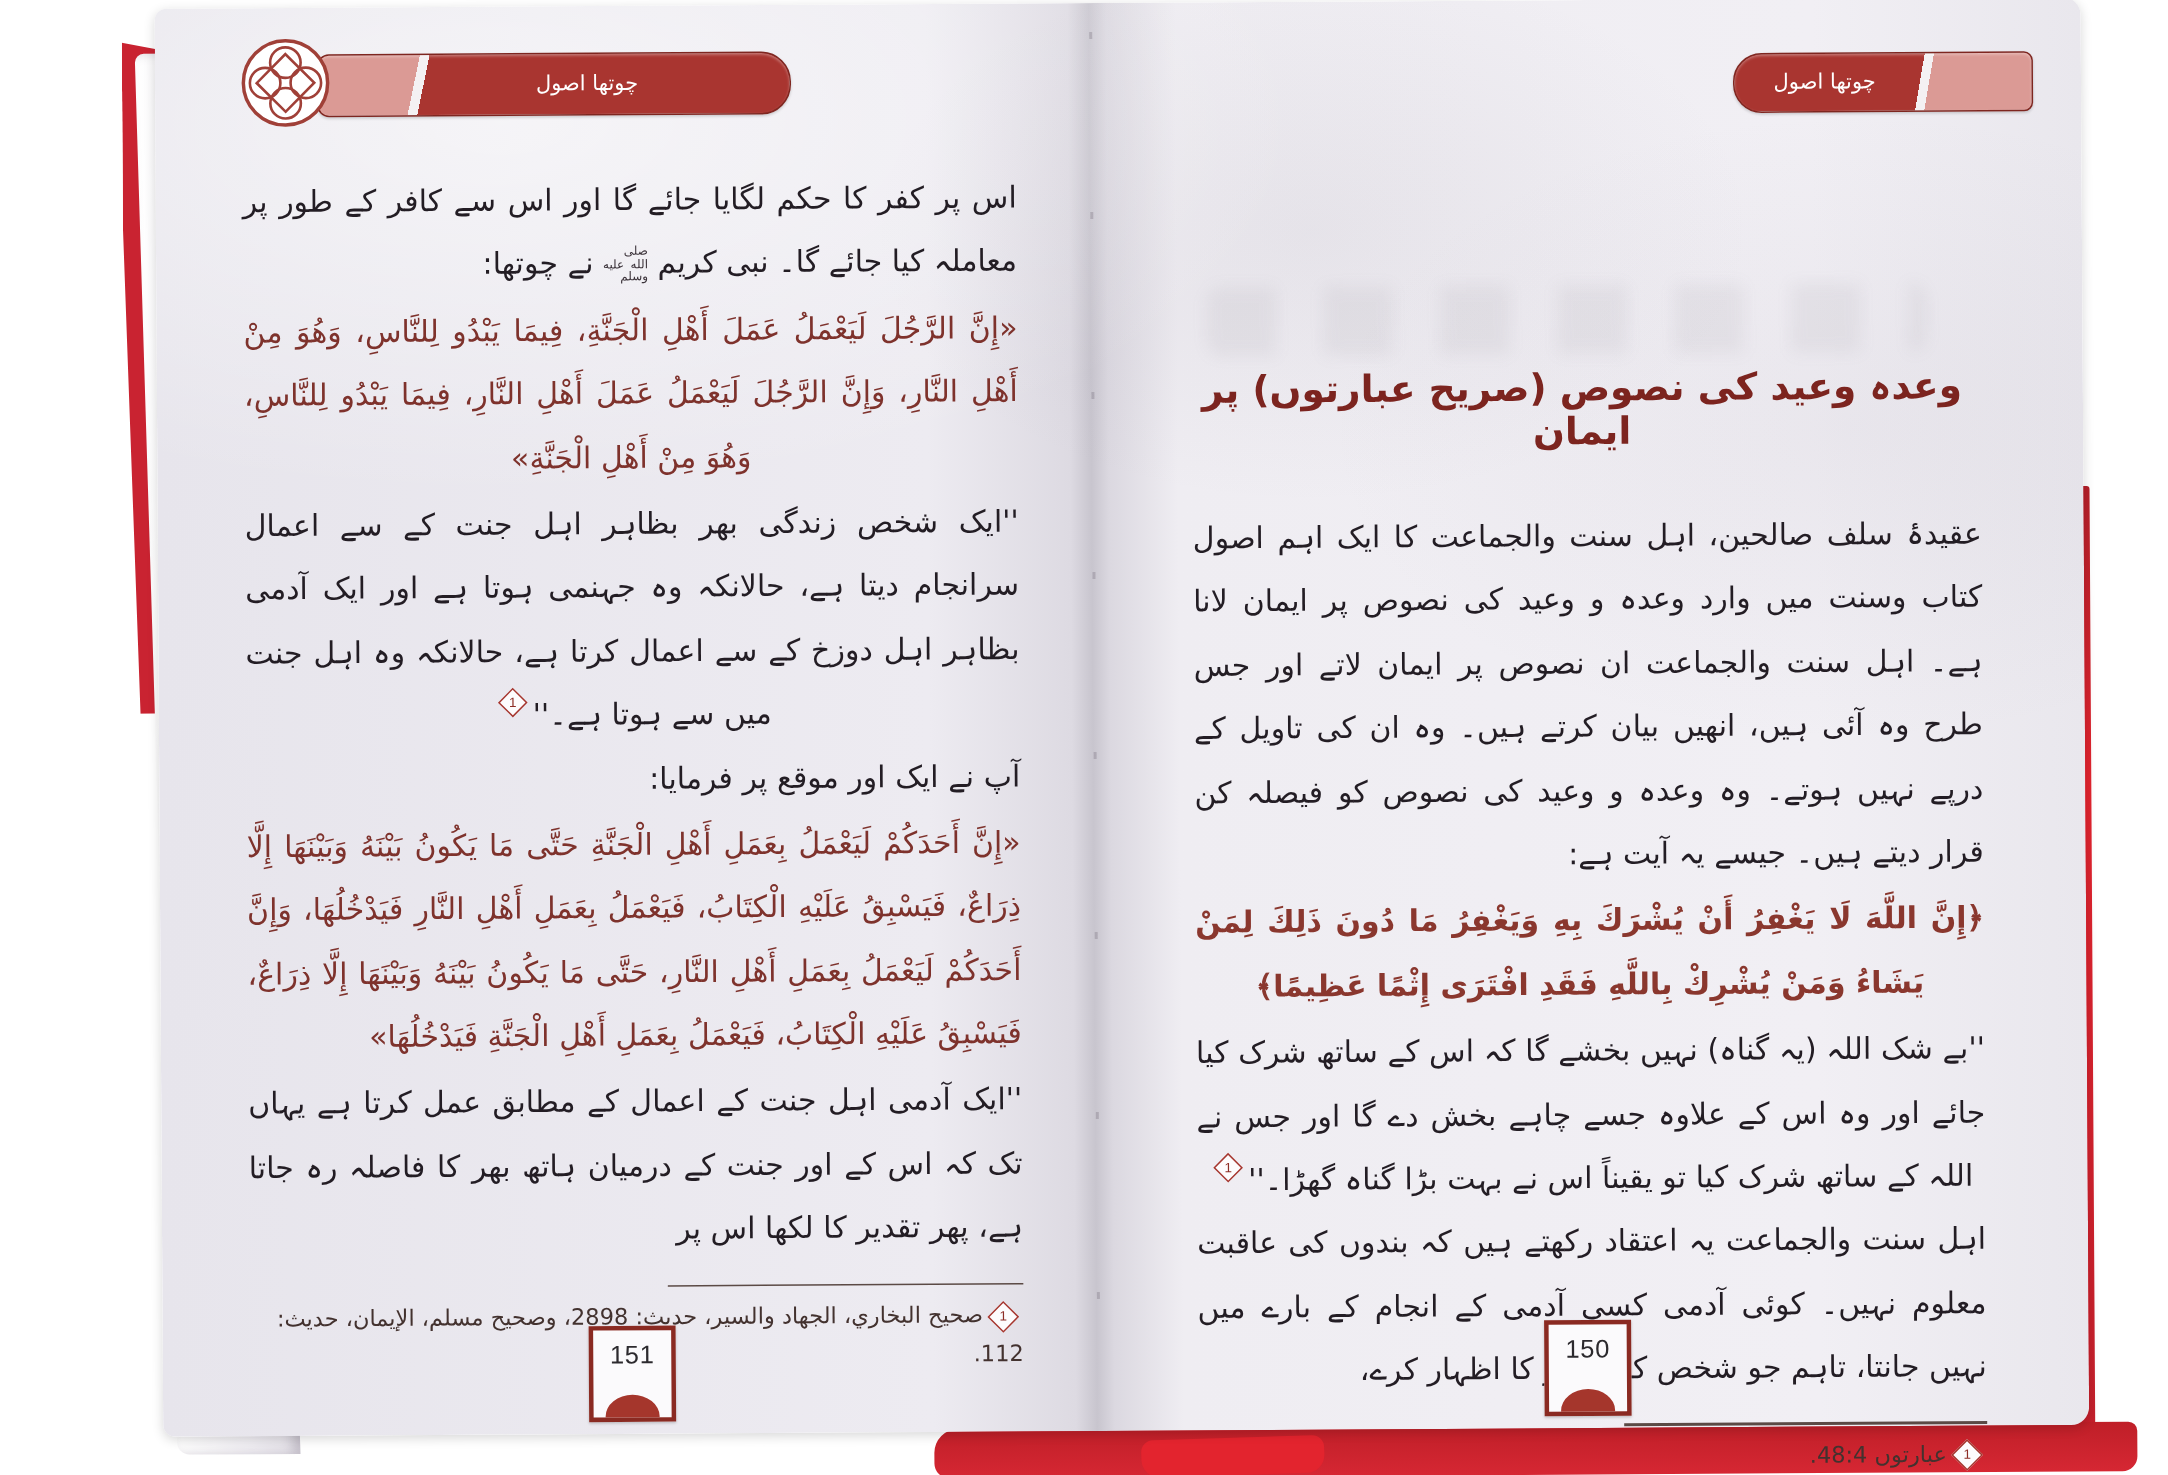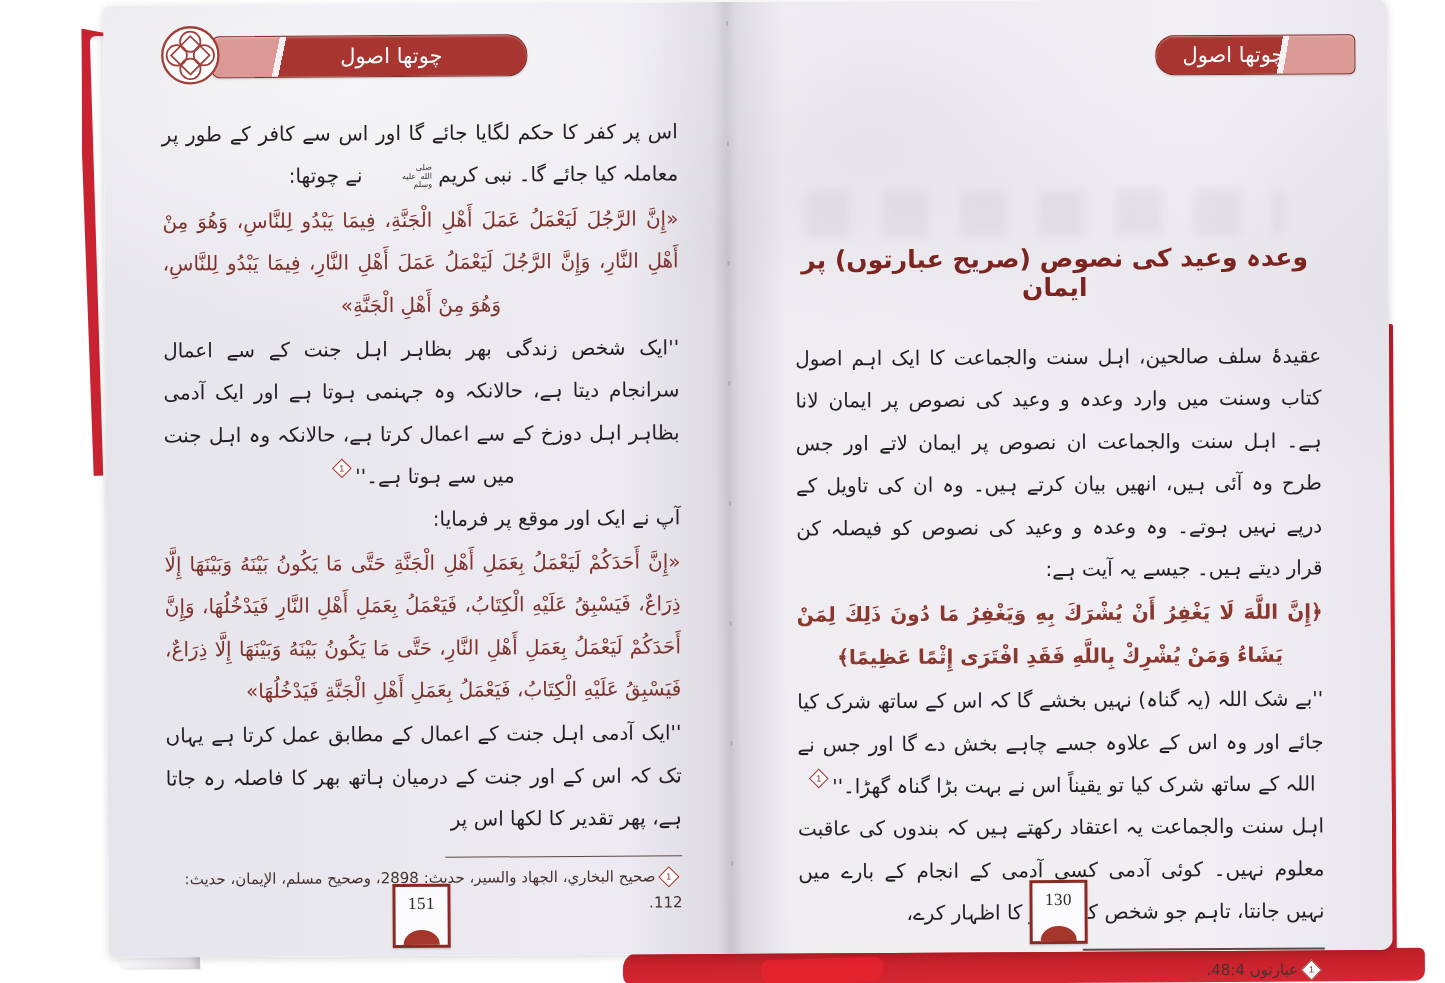--- a/index.html
+++ b/index.html
@@ -55,46 +55,46 @@
   .logo { width:62px; height:62px; margin-top:-4px; position:relative; z-index:2; }
   .banner-l { width:270px; height:40px; margin-left:-10px; border-radius:8px 20px 20px 8px;
               background:linear-gradient(102deg,#db9a95 0 21%,#f4f1f3 21% 23%,#a93530 23% 100%);
               border:1px solid #7e2620; box-shadow:inset 0 1px 2px rgba(255,255,255,.35), 0 1px 2px rgba(0,0,0,.18);
               display:flex; align-items:center; justify-content:center; padding-left:44px; }
   .hdr-r { direction:ltr; display:flex; margin:36px 0 0 404px; }
   .banner-r { width:188px; height:38px; border-radius:19px 6px 6px 19px;
               background:linear-gradient(100deg,#a93530 0 62%,#f4f1f3 62% 65%,#db9a95 65% 100%);
               border:1px solid #7e2620; box-shadow:inset 0 1px 2px rgba(255,255,255,.35), 0 1px 2px rgba(0,0,0,.18);
               display:flex; align-items:center; padding-left:26px; }
-  .banner-txt { color:#ffffff; font-size:21px; }
+  .banner-txt { color:#ffffff; font-size:14px; }
 
   
   .col-l { margin:30px 40px 0 46px; font-size:20px; line-height:2.12; }
   .col-r { margin:34px 36px 0 42px; font-size:20px; line-height:2.12; }
   p { margin:0; }
   .par { text-align:justify; }
   .quote { color:#7e322c; text-align:justify; margin:2px 0; }
   .center-last { text-align-last:center; }
   .heading-r { margin:168px 28px 0; text-align:center; font-size:25px; font-weight:bold; color:#7c241f; }
   .verse { color:#8a372e; font-weight:bold; text-align:justify; text-align-last:center; margin:2px 0; }
   .honorific { display:inline-block; font-size:8px; line-height:1.05; width:30px; vertical-align:middle;
-               color:#3a3138; white-space:normal;margin-left:33px; }
+               color:#3a3138; white-space:normal; }
 
   .fn-rule { height:1.5px; background:#5b4a45; width:46%; margin:16px 0 8px auto; }
   .fn { font-size:15px; color:#43322f; line-height:1.7; text-align:right; }
   .marker { display:inline-block; width:13px; height:13px; border:1.5px solid #a5362f; background:#fdfcfd;
             transform:rotate(45deg); margin:0 6px; position:relative; vertical-align:middle; }
   .marker > span { position:absolute; inset:0; transform:rotate(-45deg); font-size:9px; line-height:12px;
                    text-align:center; color:#8d2d26; font-family:"Liberation Sans",sans-serif; }
   .marker.sup { width:12px; height:12px; vertical-align:super; }
 
   .badge { position:absolute; bottom:8px; left:50%; transform:translateX(-50%); width:52px; height:58px;
            border:3px solid #8a2a22; background:#fbfafc; box-shadow:0 1px 2px rgba(0,0,0,.2); }
   .badge .num { display:block; text-align:center; margin-top:7px; font-size:17px; color:#2c2a2e;
-                font-family:Liberation Serif, serif; letter-spacing:.5px; }
+                font-family:Liberation Sans, sans-serif; letter-spacing:.5px; }
   .badge .mound { position:absolute; bottom:0; left:50%; transform:translateX(-50%); width:36px; height:15px;
                   background:#a5362c; border-radius:50% 50% 0 0 / 95% 95% 0 0; }
 </style>
 </head>
 <body>
 
 <div class="book">
 
   <div class="cover-tl"></div>
   <div class="stack-left"></div>
@@ -162,18 +162,18 @@
 
         <p class="par center-last"><span>''بے شک اللہ (یہ گناہ) نہیں بخشے گا کہ اس کے ساتھ شرک کیا جائے اور وہ اس کے علاوہ جسے چاہے بخش دے گا اور جس نے اللہ کے ساتھ شرک کیا تو یقیناً اس نے بہت بڑا گناہ گھڑا۔''</span><span class="marker sup"><span>1</span></span></p>
 
         <p class="par">اہل سنت والجماعت یہ اعتقاد رکھتے ہیں کہ بندوں کی عاقبت معلوم نہیں۔ کوئی آدمی کسی آدمی کے انجام کے بارے میں نہیں جانتا، تاہم جو شخص کفرِ اکبر کا اظہار کرے،</p>
 
         <div class="fn-rule"></div>
         <p class="fn"><span class="marker"><span>1</span></span><span>عبارتوں 48:4.</span></p>
       </div>
 
       <div class="badge">
-        <span class="num">130</span>
+        <span class="num">150</span>
         <span class="mound"></span>
       </div>
     </div>
   </div>
 </div>
 
 </body></html>

